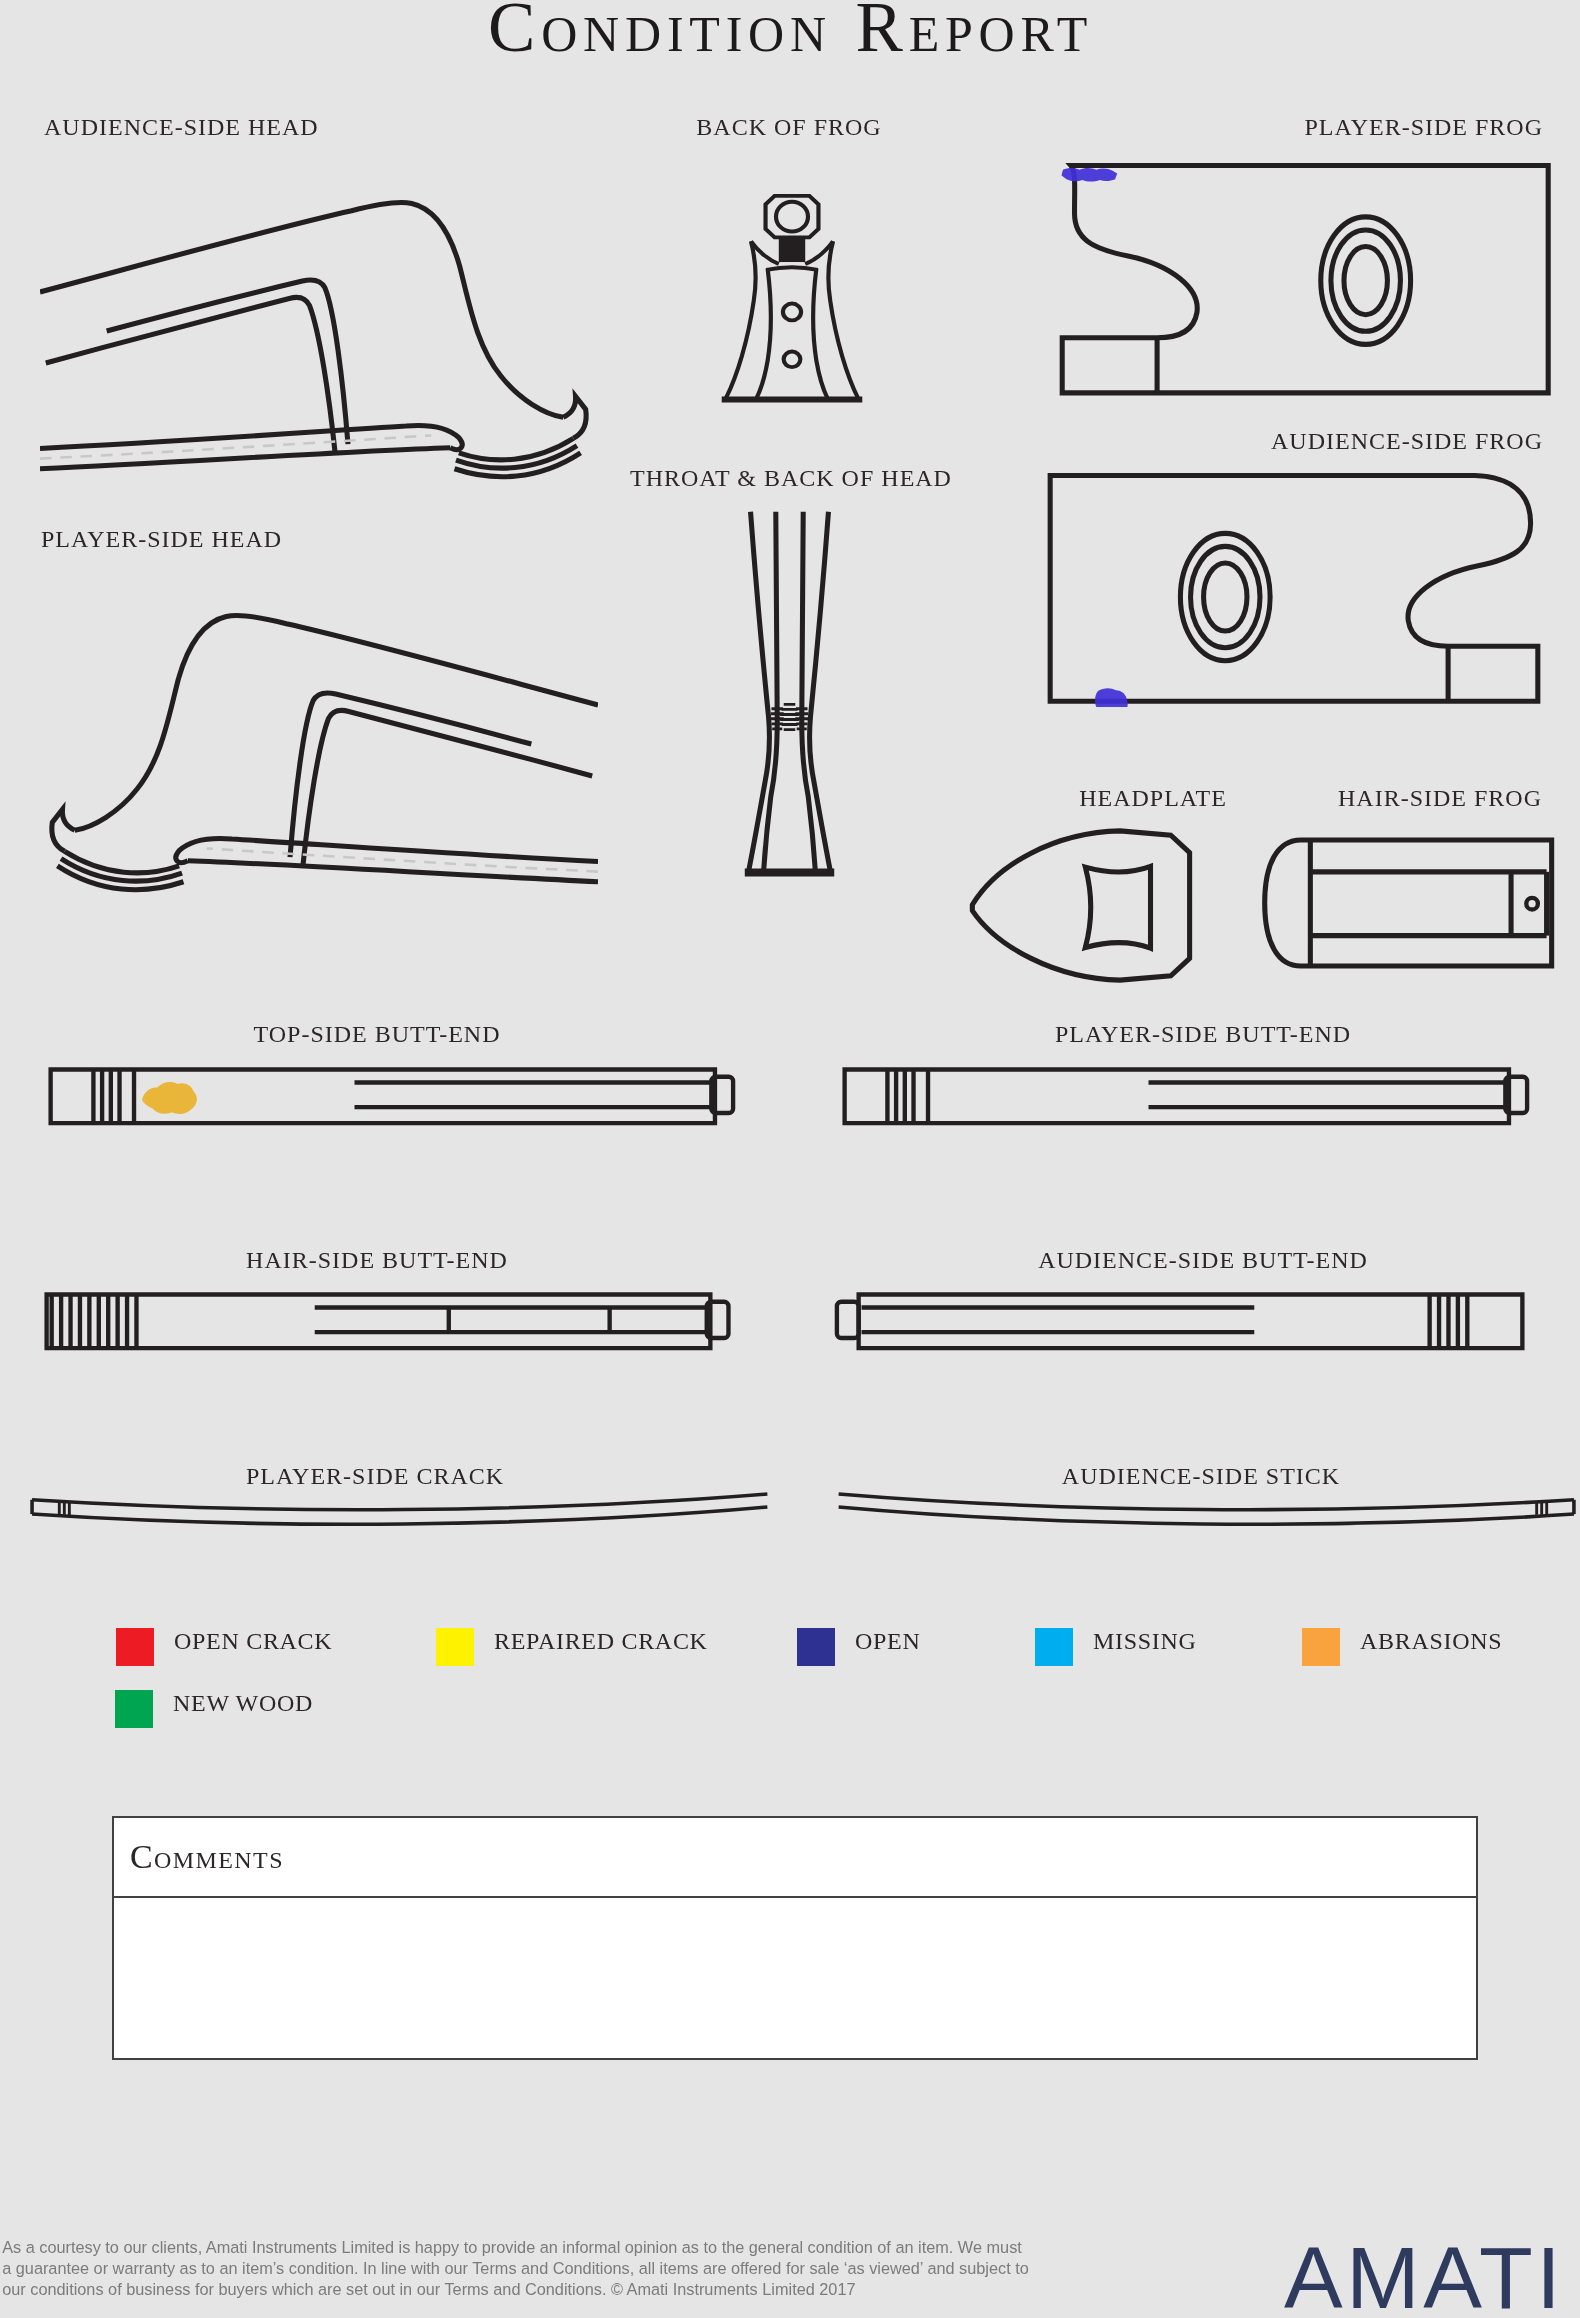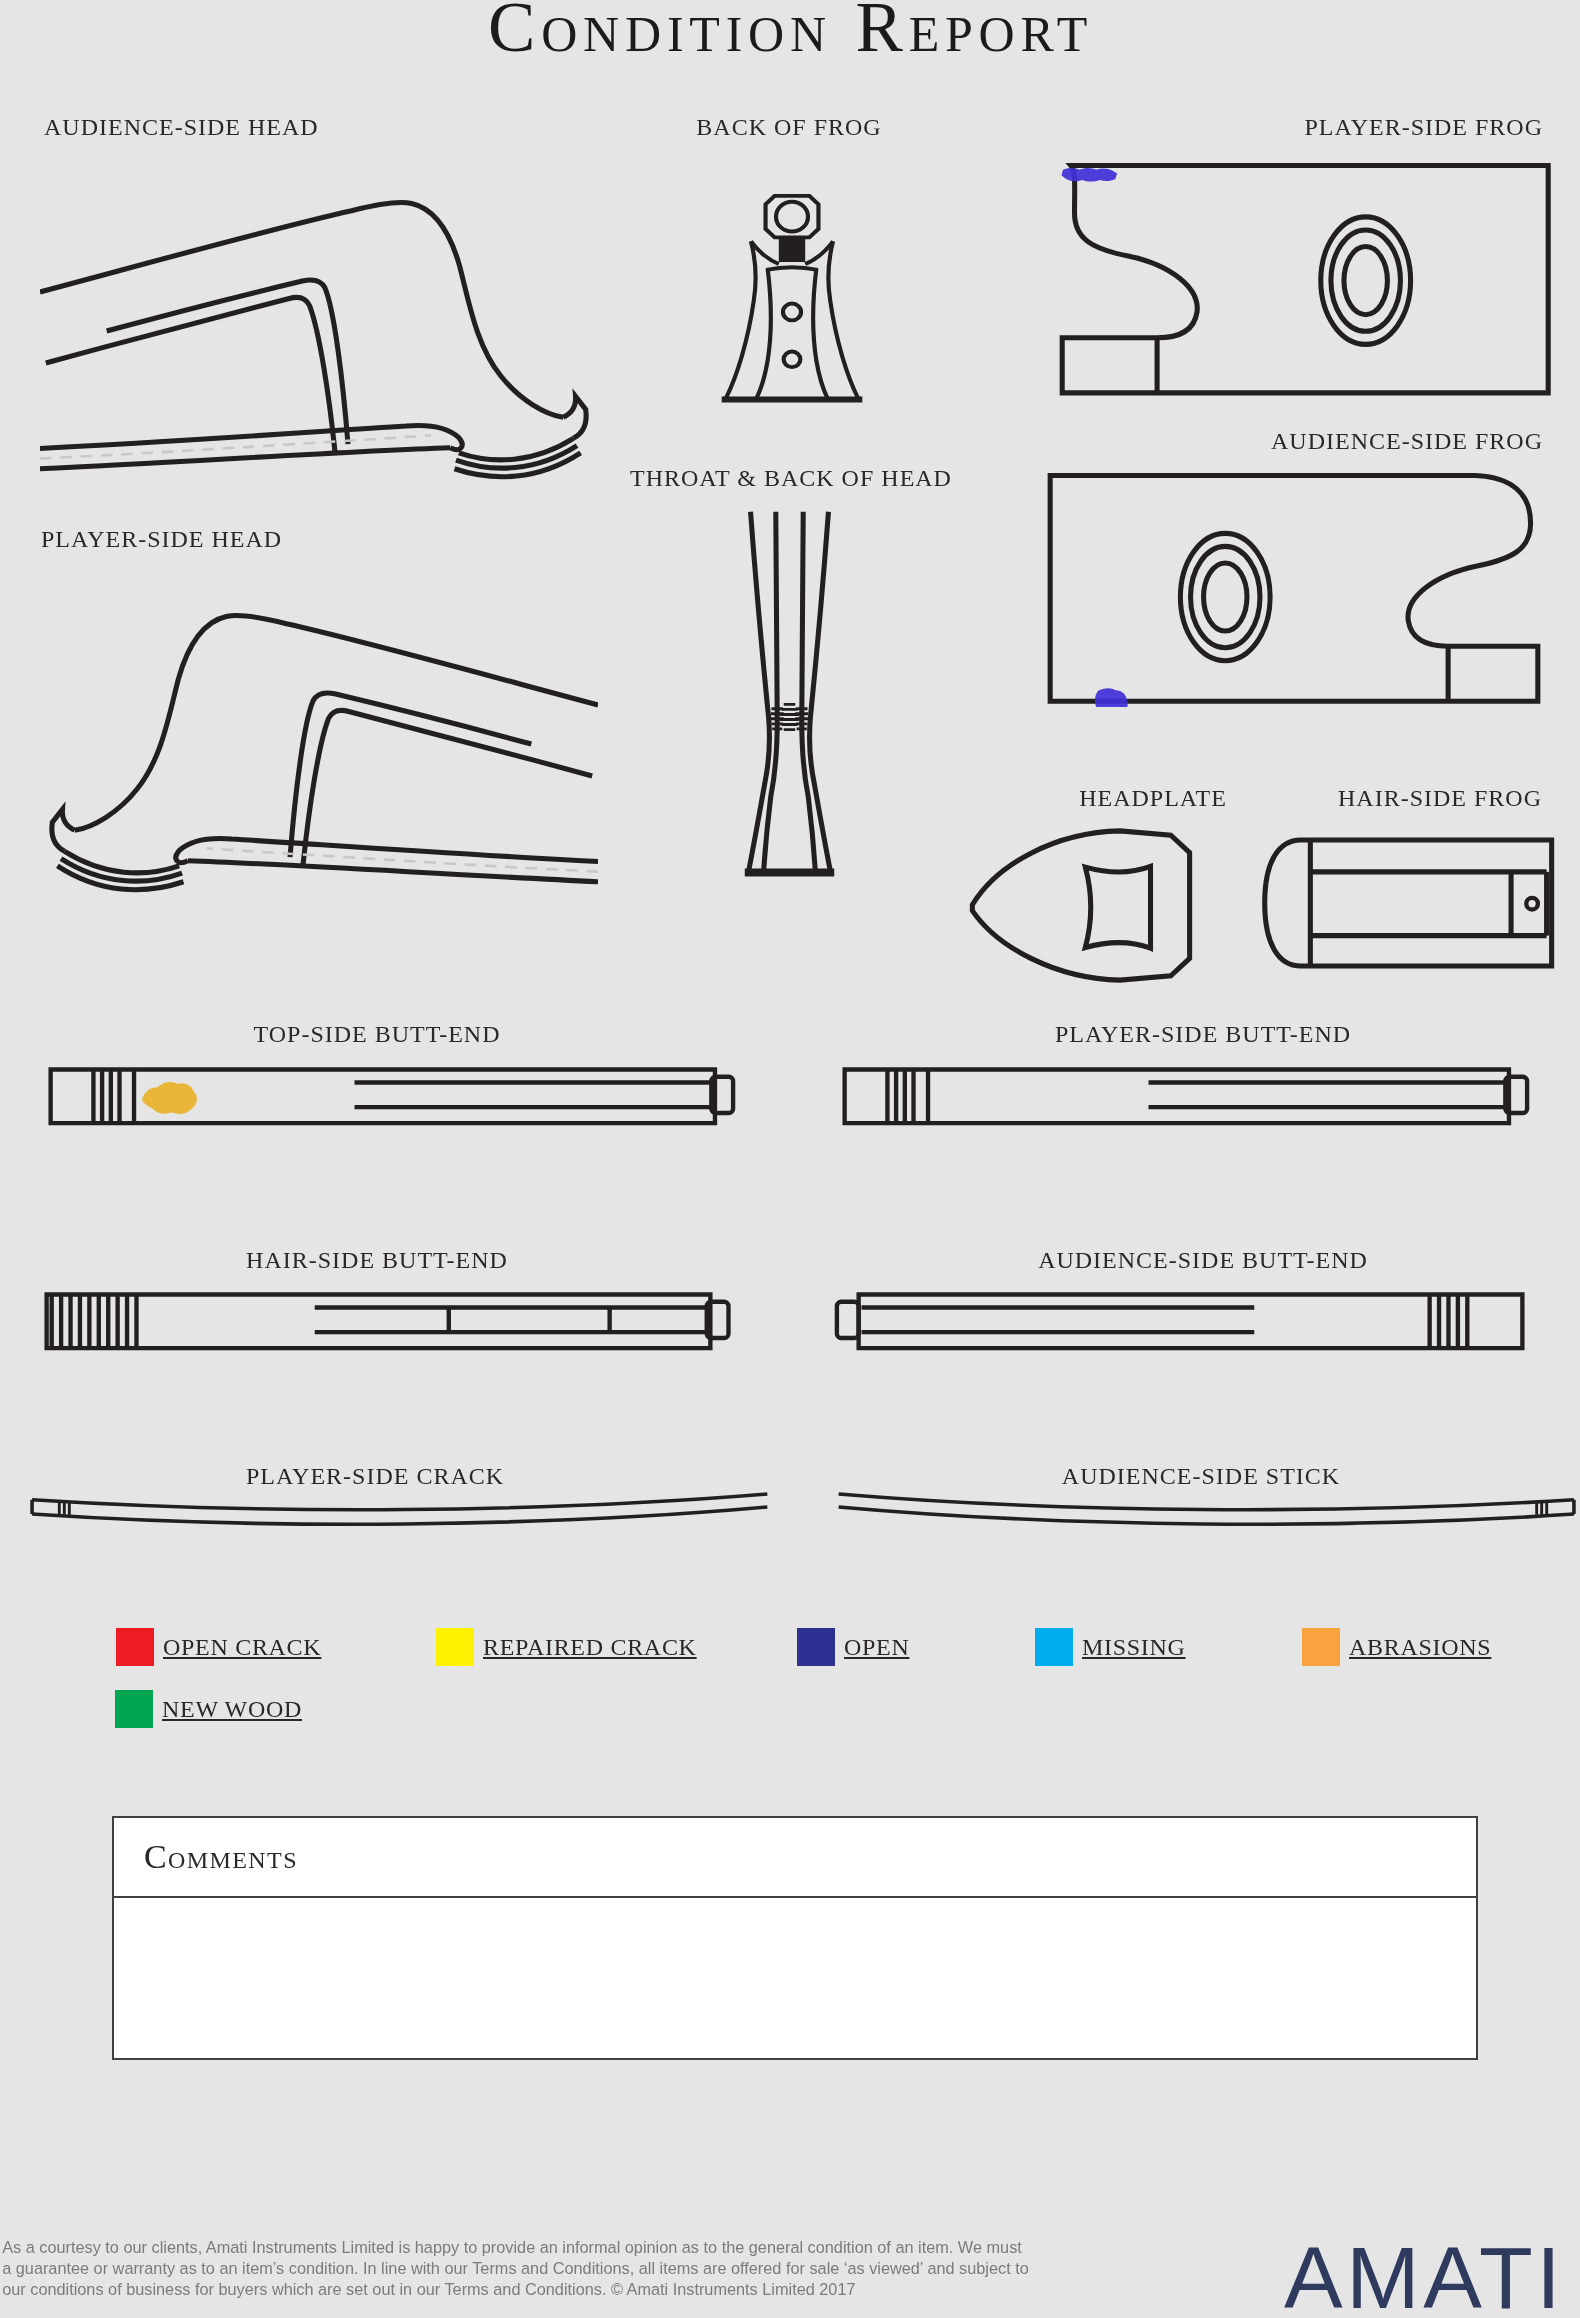--- a/index.html
+++ b/index.html
@@ -3,27 +3,27 @@
 <meta charset="utf-8">
 <style>
   html,body{margin:0;padding:0;background:#fff;}
   .sheet{position:relative;width:1581px;height:2319px;background:#e5e5e5;overflow:hidden;
          font-family:"Liberation Serif",serif;color:#2b2627;}
   .title{position:absolute;left:0;top:-13px;width:1581px;margin:0;text-align:center;
          font-variant:small-caps;font-weight:400;font-size:71px;letter-spacing:5.8px;color:#1d1a1b;}
   .plabel{position:absolute;font-size:24px;letter-spacing:1px;color:#2b2627;white-space:nowrap;}
   .plabel.center{transform:translateX(-50%);}
   .art{position:absolute;}
-  .legend-item{position:absolute;display:flex;align-items:center;gap:9px;text-decoration:underline;}
+  .legend-item{position:absolute;display:flex;align-items:flex-start;gap:20px;}
   .swatch{width:38px;height:38px;flex:0 0 auto;}
   .legend-label{font-size:24px;letter-spacing:0.7px;color:#2b2627;white-space:nowrap;}
   .comments{position:absolute;left:112px;top:1816px;width:1366px;height:244px;
             border:2.2px solid #414042;box-sizing:border-box;background:#fff;}
   .comments-header{height:80px;border-bottom:2.2px solid #414042;display:flex;align-items:center;
-                   padding-left:30px;box-sizing:border-box;}
+                   padding-left:16px;box-sizing:border-box;}
   .comments-title{font-variant:small-caps;font-size:34px;letter-spacing:1.4px;color:#2b2627;}
   .comments-body{height:160px;}
   .footer{position:absolute;left:2.2px;top:2237px;width:1145px;
           font-family:"Liberation Sans",sans-serif;font-size:16.3px;line-height:21px;color:#7b7b7b;}
   .logo{position:absolute;left:1284px;top:2227px;font-family:"Liberation Sans",sans-serif;
         font-weight:400;font-size:88px;letter-spacing:3.6px;white-space:nowrap;}
 </style>
 </head>
 <body>
 

